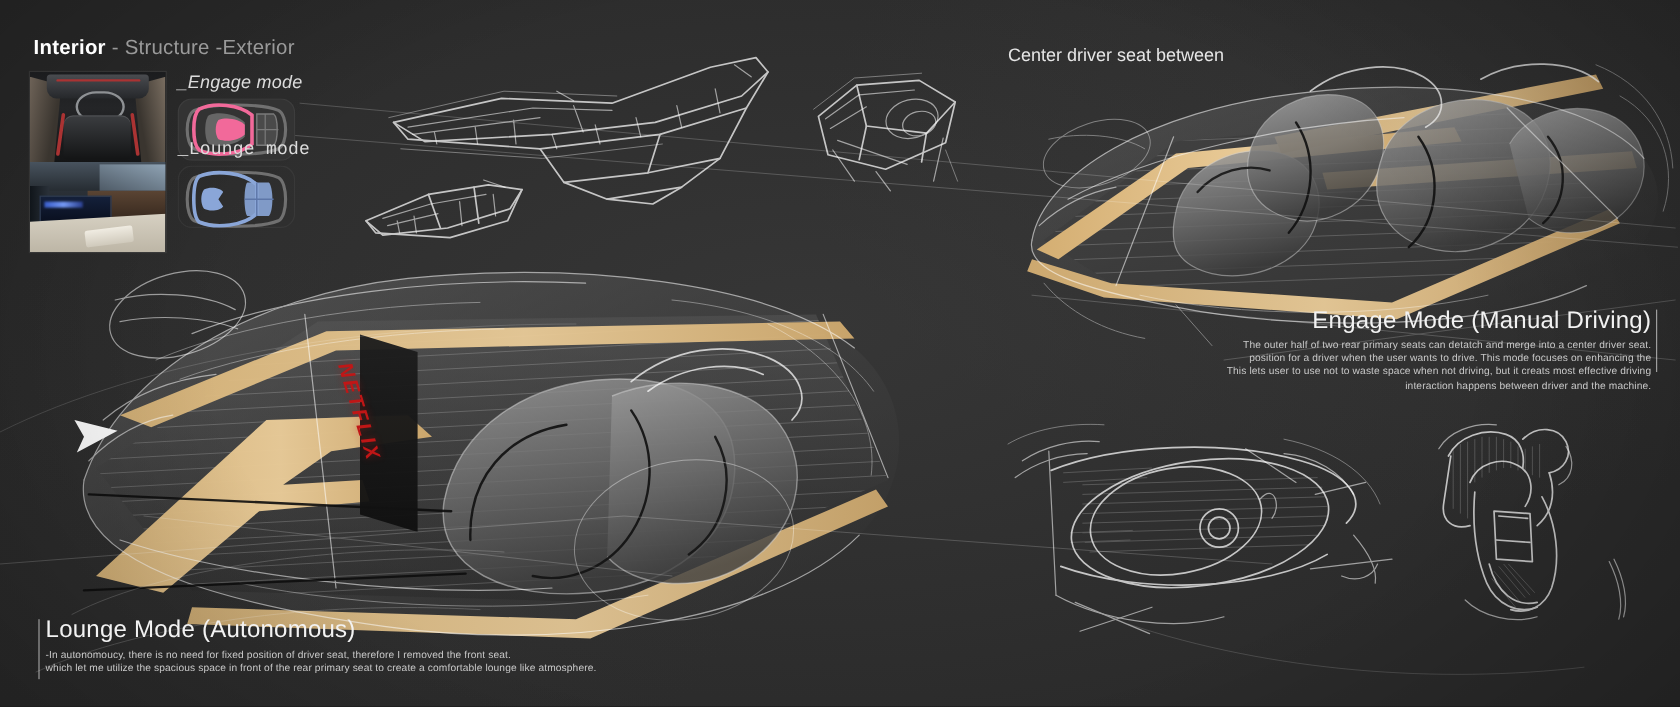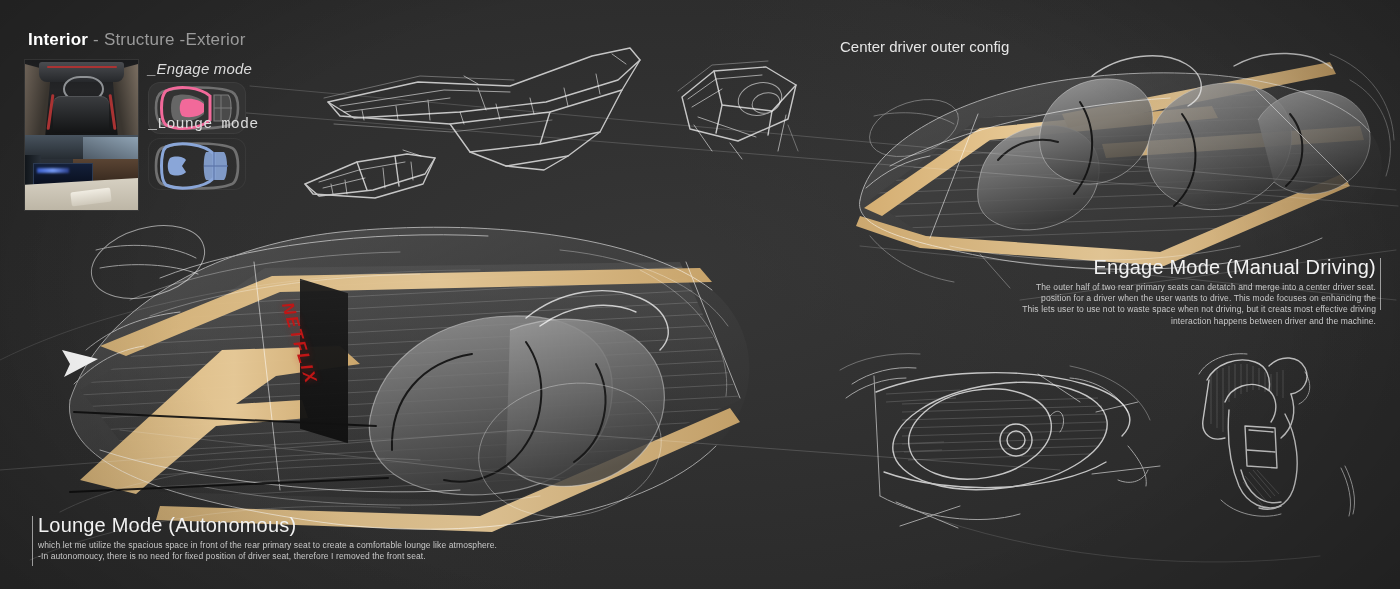--- a/index.html
+++ b/index.html
@@ -566,35 +566,35 @@
 
         <path d="M22 20 C 28 17, 36 19, 38 22 L 34 28 L 38 34 C 36 37, 28 39, 22 36 C 19 32, 19 24, 22 20 Z" fill="#8aa6d8"></path>
 
         <path d="M58 14 L76 14 C 80 18, 80 38, 76 42 L 58 42 C 55 38, 55 18, 58 14 Z" fill="#8aa6d8" opacity=".9"></path>
         <path d="M56 28 L80 28" stroke="#5d76a8" stroke-width="1.2"></path>
         <path d="M66 14 L66 42" stroke="#5d76a8" stroke-width="1.2"></path>
       </svg>
     </div>
   </div>
 
-  <div class="abs noselect" style="left:840px;top:38px;font-size:15px;color:#e6e6e6;">Center driver outer config</div>
+  <div class="abs noselect" style="left:840px;top:38px;font-size:15px;color:#e6e6e6;">Center driver seat between</div>
 
   <div class="abs noselect" style="left:1000px;top:256px;width:376px;text-align:right;">
     <div class="blk-title">Engage Mode (Manual Driving)</div>
     <div class="blk-body" style="margin-top:3px;">
       <div>The outer half of two rear primary seats can detatch and merge into a center driver seat.</div>
       <div>position for a driver when the user wants to drive. This mode focuses on enhancing the</div>
       <div>This lets user to use not to waste space when not driving, but it creats most effective driving</div>
       <div>interaction happens between driver and the machine.</div>
     </div>
   </div>
   <div class="rule-v" style="left:1380px;top:258px;height:52px;"></div>
 
   <div class="abs noselect" style="left:38px;top:514px;width:470px;">
     <div class="blk-title">Lounge Mode (Autonomous)</div>
     <div class="blk-body" style="margin-top:3px;">
+      <div>-In autonomoucy, there is no need for fixed position of driver seat, therefore I removed the front seat.</div>
       <div>which let me utilize the spacious space in front of the rear primary seat to create a comfortable lounge like atmosphere.</div>
-      <div>-In autonomoucy, there is no need for fixed position of driver seat, therefore I removed the front seat.</div>
     </div>
   </div>
   <div class="rule-v" style="left:32px;top:516px;height:50px;"></div>
 
 </div>
 
 </body></html>

